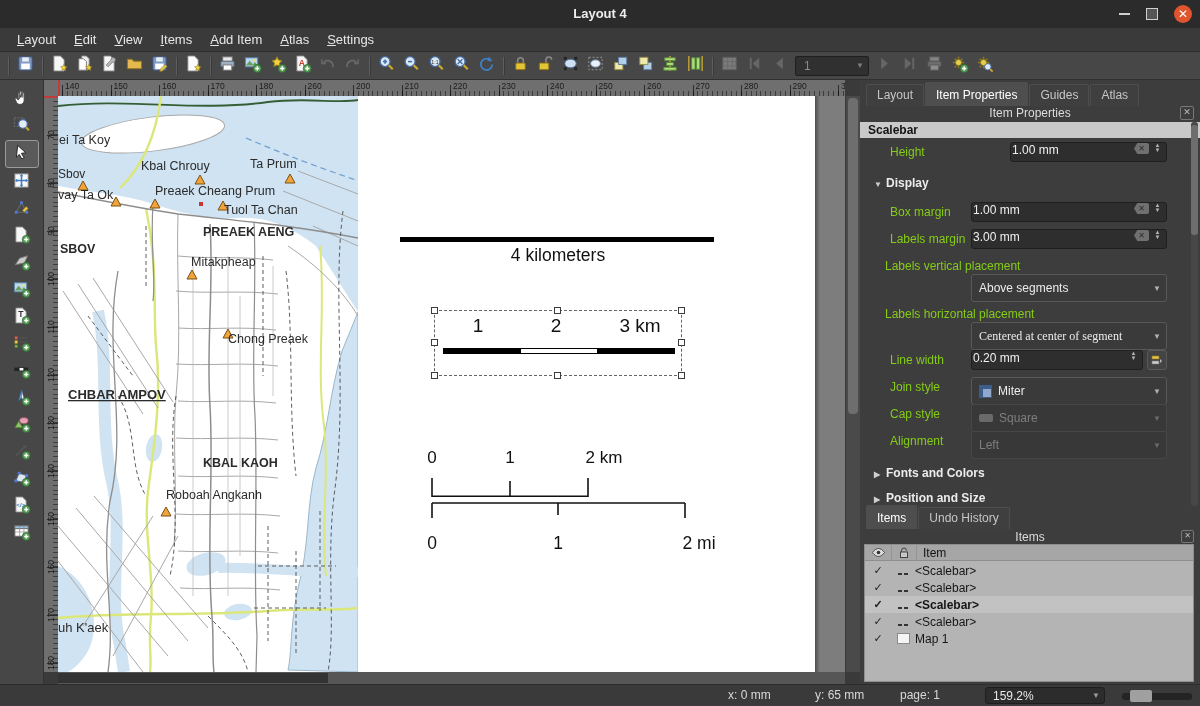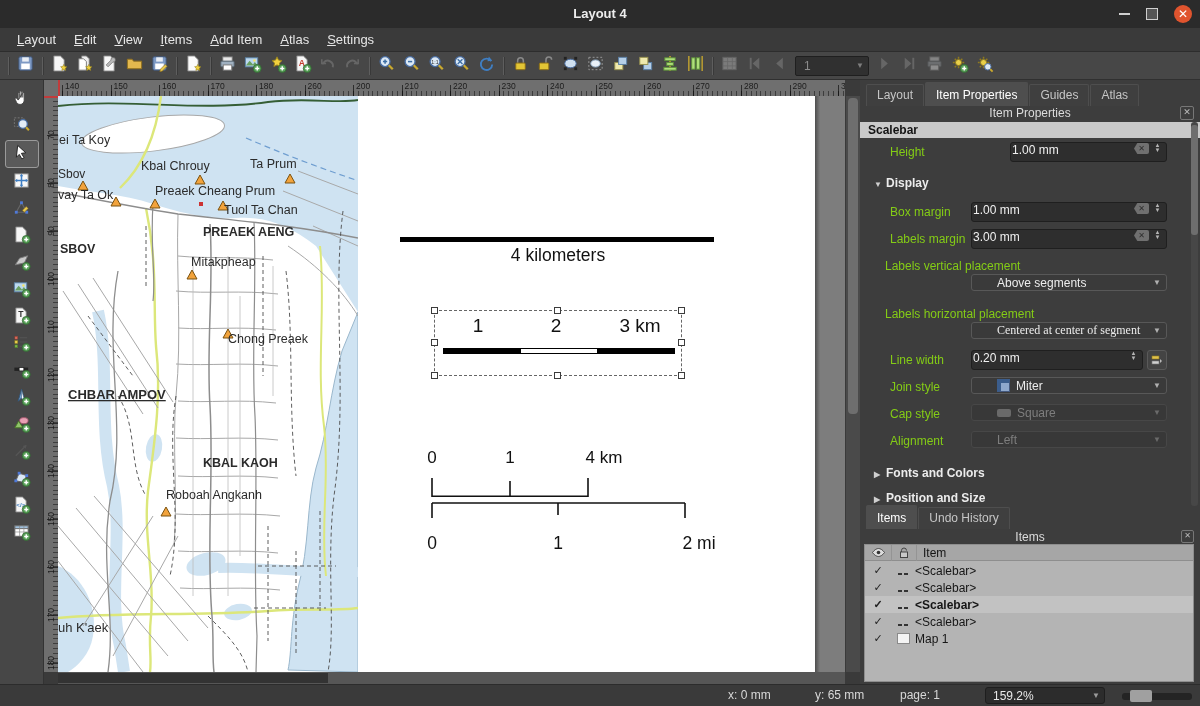--- a/index.html
+++ b/index.html
@@ -79,22 +79,22 @@
   .band{position:absolute;left:0;top:42px;width:100%;height:16px;background:#c9c9c9;color:#141414;
         font-weight:bold;font-size:12px;line-height:16px;padding-left:8px;box-sizing:border-box;}
   .prow-label{position:absolute;color:#84cc16;font-size:12px;height:20px;line-height:20px;}
   .sect{position:absolute;left:14px;color:#ececec;font-weight:bold;font-size:12px;}
   .sect .tri{display:inline-block;width:12px;font-size:8px;color:#cfcfcf;}
   .spin{position:absolute;height:20px;background:#2e2e2e;border:1px solid #1f1f1f;border-radius:3px;
         display:flex;color:#f0f0f0;font-size:12px;padding-left:1px;box-sizing:border-box;}
   .spin .clr{margin-left:auto;width:15px;height:11px;background:#707070;border-radius:2px;color:#2e2e2e;
              font-size:8px;line-height:11px;text-align:center;clip-path:polygon(22% 0,100% 0,100% 100%,22% 100%,0 50%);}
   .spin .ud{width:13px;display:flex;flex-direction:column;align-items:center;color:#b5b5b5;font-size:6px;line-height:5px;margin:0 2px;}
-  .combo{position:absolute;height:17px;background:#3a3a3a;border:1px solid #585858;border-radius:3px;
-         display:flex;align-items:center;color:#ececec;font-size:12px;padding-left:25px;box-sizing:border-box;}
+  .combo{position:absolute;height:28px;background:#3a3a3a;border:1px solid #585858;border-radius:3px;
+         display:flex;align-items:center;color:#ececec;font-size:12px;padding-left:7px;box-sizing:border-box;}
   .combo .arr{margin-left:auto;margin-right:5px;font-size:8px;color:#b0b0b0;}
   .combo.dis{background:#383838;border-color:#474747;color:#7e7e7e;}
   .combo.dis .arr{color:#6a6a6a;}
   .jicon{width:13px;height:13px;margin-right:6px;background:#8fa8cc;border:1px solid #44597e;box-sizing:border-box;
          border-top:4px solid #3b5d8c;border-left:4px solid #3b5d8c;}
   .cicon{width:14px;height:8px;margin-right:6px;background:#6a6a6a;border-radius:2px;}
   .ddbtn{position:absolute;width:20px;height:20px;background:#444;border:1px solid #5a5a5a;border-radius:3px;
          box-sizing:border-box;display:flex;align-items:center;justify-content:center;}
   .pscroll{position:absolute;right:2px;top:42px;width:7px;height:384px;background:#474747;border-radius:3px;}
   .pscroll .sh{position:absolute;left:0;top:3px;width:7px;height:110px;background:#6e6e6e;border-radius:3px;}
@@ -706,21 +706,21 @@
           <path d="M530,382 V401"></path>
           <path d="M374,400.2 H530"></path>
         <path d="M374,407 H627"></path>
           <path d="M374,407 V422"></path>
           <path d="M500,407 V419"></path>
           <path d="M627,407 V422"></path>
       </g>
     </svg>
     <span class="pagetext" style="left:374px;top:352px;font-size:17px;">0</span>
     <span class="pagetext" style="left:452px;top:352px;font-size:17px;">1</span>
-    <span class="pagetext" style="left:546px;top:352px;font-size:17px;">4 km</span>
+    <span class="pagetext" style="left:546px;top:352px;font-size:17px;">2 km</span>
     <span class="pagetext" style="left:374px;top:437px;font-size:17.5px;">0</span>
     <span class="pagetext" style="left:500px;top:437px;font-size:17.5px;">1</span>
     <span class="pagetext" style="left:641px;top:437px;font-size:17.5px;">2 mi</span>
   </div>
 
   <div class="vscroll">
       <div class="sh"></div>
     </div>
   <div class="hscroll">
       <div class="sh"></div>

